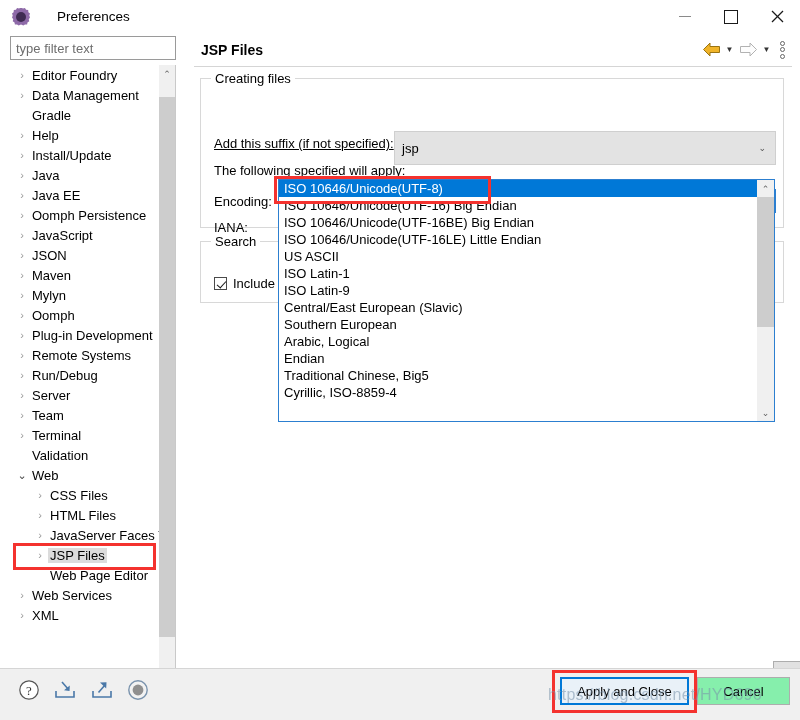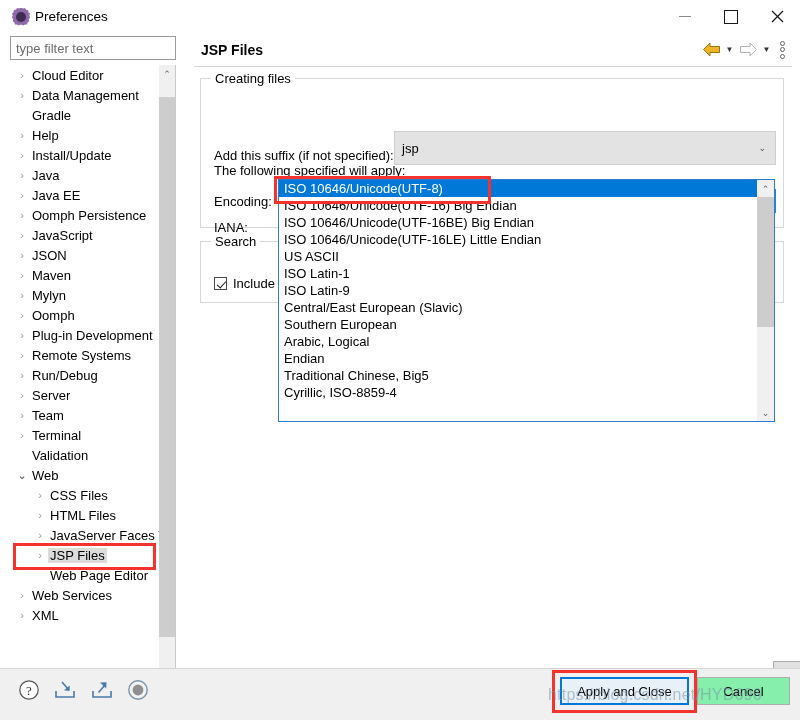--- a/index.html
+++ b/index.html
@@ -32,21 +32,21 @@
       50% 0%, 61% 6%, 72% 3%, 78% 13%, 90% 14%, 91% 26%, 100% 33%,
       96% 44%, 100% 56%, 93% 65%, 96% 77%, 86% 83%, 84% 95%, 72% 95%,
       63% 100%, 50% 95%, 37% 100%, 28% 95%, 16% 95%, 14% 83%, 4% 77%,
       7% 65%, 0% 56%, 4% 44%, 0% 33%, 9% 26%, 10% 14%, 22% 13%, 28% 3%, 39% 6%);
   }
   #title-icon .gear-inner {
     position: absolute; left: 4px; top: 4px; width: 10px; height: 10px;
     border-radius: 50%; background: #3f2b52;
   }
   #title-text {
-    margin-left: 5px; font-size: 13.5px; color: #000;
+    margin-left: 27px; font-size: 13.5px; color: #000;
   }
   #win-buttons {
     margin-left: auto; display: flex; height: 33px;
   }
   .win-btn {
     width: 46px; height: 33px;
     display: flex; align-items: center; justify-content: center;
     font-size: 13px; color: #000;
   }
   .win-btn.min span {
@@ -155,21 +155,21 @@
   }
   .group > .group-label {
     position: absolute; top: -8px; left: 10px; background: #fff;
     padding: 0 4px; font-size: 13px; color: #000;
   }
   #grp-creating { left: 14px; top: 45px; width: 584px; height: 150px; }
   #grp-search   { left: 14px; top: 208px; width: 584px; height: 62px; }
 
   .field-label { position: absolute; font-size: 13px; color: #000; }
 
-  #lbl-suffix { left: 28px; top: 115px; }
+  #lbl-suffix { left: 28px; top: 103px; text-decoration: underline; }
   #combo-suffix {
     position: absolute; left: 208px; top: 98px; width: 382px; height: 34px;
     background: #e3e3e3; border: 1px solid #cfcfcf; box-sizing: border-box;
     display: flex; align-items: center;
   }
   #combo-suffix .val { padding-left: 7px; font-size: 13px; color: #000; }
   #combo-suffix .chev {
     margin-left: auto; padding-right: 9px; font-size: 9px; color: #555;
   }
 
@@ -305,21 +305,21 @@
 
 <div id="left-pane">
   <div id="filter-wrap">
     <input id="filter-input" type="text" placeholder="type filter text" style="">
   </div>
 
   <div id="tree-box">
     <div id="tree-scroll">
         <div class="tree-item">
           <span class="arrow">›</span>
-          <span class="lbl">Cloud Editor</span>
+          <span class="lbl">Editor Foundry</span>
         </div>
         <div class="tree-item">
           <span class="arrow">›</span>
           <span class="lbl">Data Management</span>
         </div>
         <div class="tree-item no-arrow">
           <span class="arrow">›</span>
           <span class="lbl">Gradle</span>
         </div>
         <div class="tree-item">

